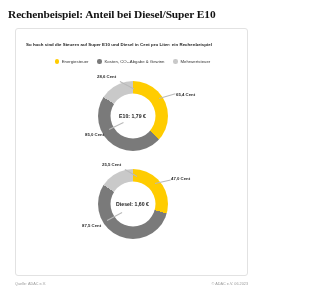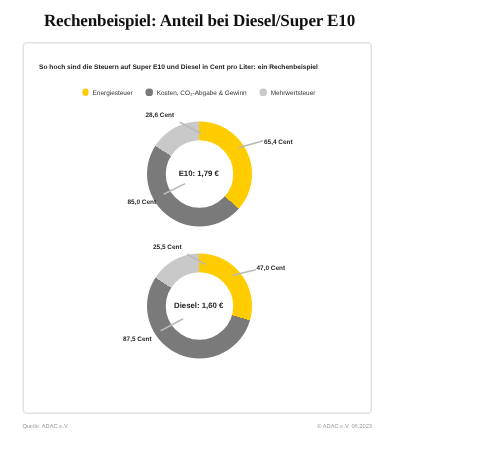--- a/index.html
+++ b/index.html
@@ -25,21 +25,20 @@
     left: 8px;
     top: 8px;
     width: 250px;
     font-family: "Liberation Serif", serif;
     font-weight: bold;
     font-size: 11.4px;
     line-height: 13px;
     color: #111111;
     letter-spacing: -0.1px;
     white-space: nowrap;
-    text-align: center;
   }
 
   
   .card {
     position: absolute;
     left: 15px;
     top: 28px;
     width: 233px;
     height: 248px;
     background: #ffffff;

